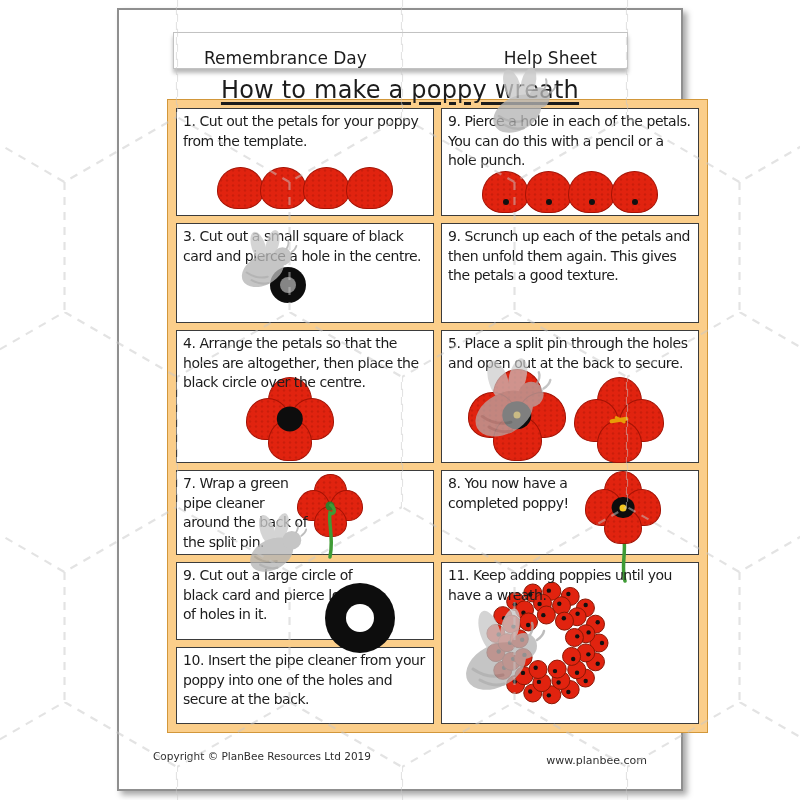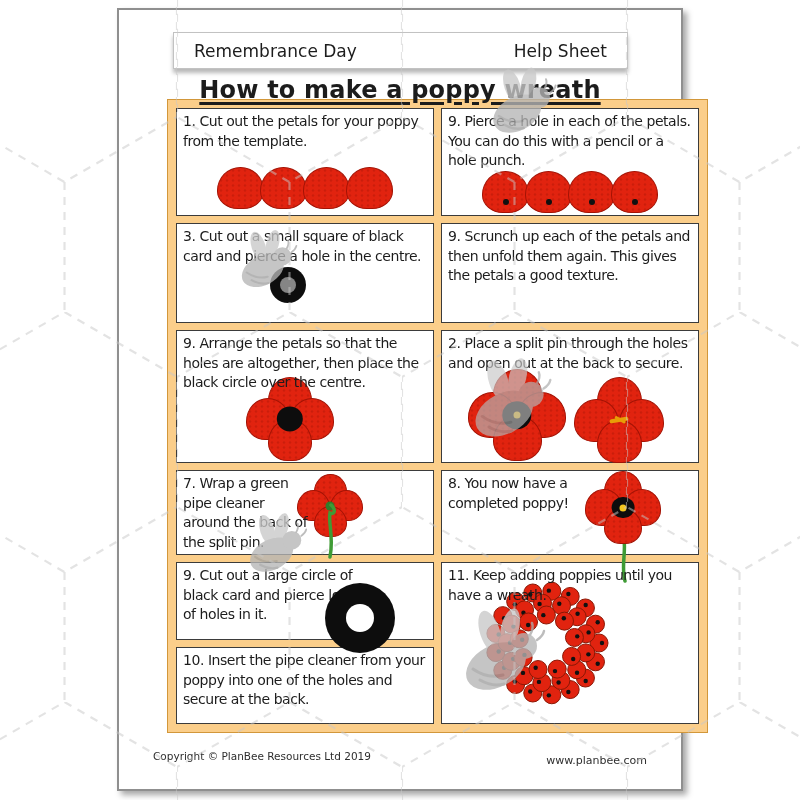--- a/index.html
+++ b/index.html
@@ -4,25 +4,25 @@
 <style>
   html,body{margin:0;padding:0}
   body{width:800px;height:800px;position:relative;background:#ffffff;overflow:hidden;
        font-family:"DejaVu Sans",sans-serif;color:#1c1c1c}
 
   .page{position:absolute;left:117px;top:8px;width:566px;height:783px;background:#fff;
         border:2px solid #8f8f8f;box-sizing:border-box;box-shadow:4px 4px 6px rgba(0,0,0,.35)}
 
   .header-bar{position:absolute;left:54px;top:22px;width:455px;height:37px;background:#fff;
         border:1px solid #c2c2c2;box-sizing:border-box;box-shadow:0 4px 4px rgba(0,0,0,.28);
-        display:flex;align-items:center;justify-content:space-between;padding:0 20px;
+        display:flex;align-items:flex-end;justify-content:space-between;padding:0 30px;
         font-size:17px;z-index:6}
 
   .doc-title{position:absolute;left:0;top:66px;width:100%;text-align:center;font-size:24px;
-        font-weight:bold;text-decoration:underline;text-decoration-thickness:2.5px;
+        font-weight:normal;text-decoration:underline;text-decoration-thickness:2.5px;
         text-underline-offset:4px;letter-spacing:.2px;z-index:6}
 
   .sheet-table{position:absolute;left:48px;top:89px;width:541px;box-sizing:border-box;
         display:grid;grid-template-columns:1fr 1fr;
         grid-template-rows:108px 100px 133px 85px 78px 77px;gap:7px;padding:8px;
         background:#fbce8a;border:1px solid #d2973a;z-index:5}
   .cell{background:#fff;border:1px solid #3b3b3b;position:relative;padding:3px 6px;
         box-sizing:border-box;overflow:visible}
   .c11{grid-column:2;grid-row:5/7}
   .step-text{font-size:14px;line-height:1.4;letter-spacing:-.45px;position:relative;z-index:5}
@@ -128,32 +128,32 @@
       <div class="donut" style="left:93px;top:43px;width:36px;height:36px">
         <div class="donut-hole" style="width:16px;height:16px;background:#858585"></div>
       </div>
     </div>
 
     <div class="cell">
       <div class="step-text">9. Scrunch up each of the petals and then unfold them again. This gives the petals a good texture.</div>
     </div>
 
     <div class="cell">
-      <div class="step-text">9. Arrange the petals so that the holes are altogether, then place the black circle over the centre.</div>
+      <div class="step-text">4. Arrange the petals so that the holes are altogether, then place the black circle over the centre.</div>
       <div class="poppy" style="left:69px;top:46px;width:88px;height:84px">
         <div class="petal p-n"></div>
           <div class="petal p-w"></div>
         <div class="petal p-e"></div>
           <div class="petal p-s"></div>
         <div class="p-center"></div>
       </div>
     </div>
 
     <div class="cell">
-      <div class="step-text">2. Place a split pin through the holes and open out at the back to secure.</div>
+      <div class="step-text">5. Place a split pin through the holes and open out at the back to secure.</div>
       <div class="poppy" style="left:26px;top:38px;width:98px;height:92px">
         <div class="petal p-n"></div>
           <div class="petal p-w"></div>
         <div class="petal p-e"></div>
           <div class="petal p-s"></div>
         <div class="p-center"></div>
           <div class="p-gold"></div>
       </div>
       <div class="poppy" style="left:132px;top:46px;width:90px;height:86px">
         <div class="petal p-n"></div>

